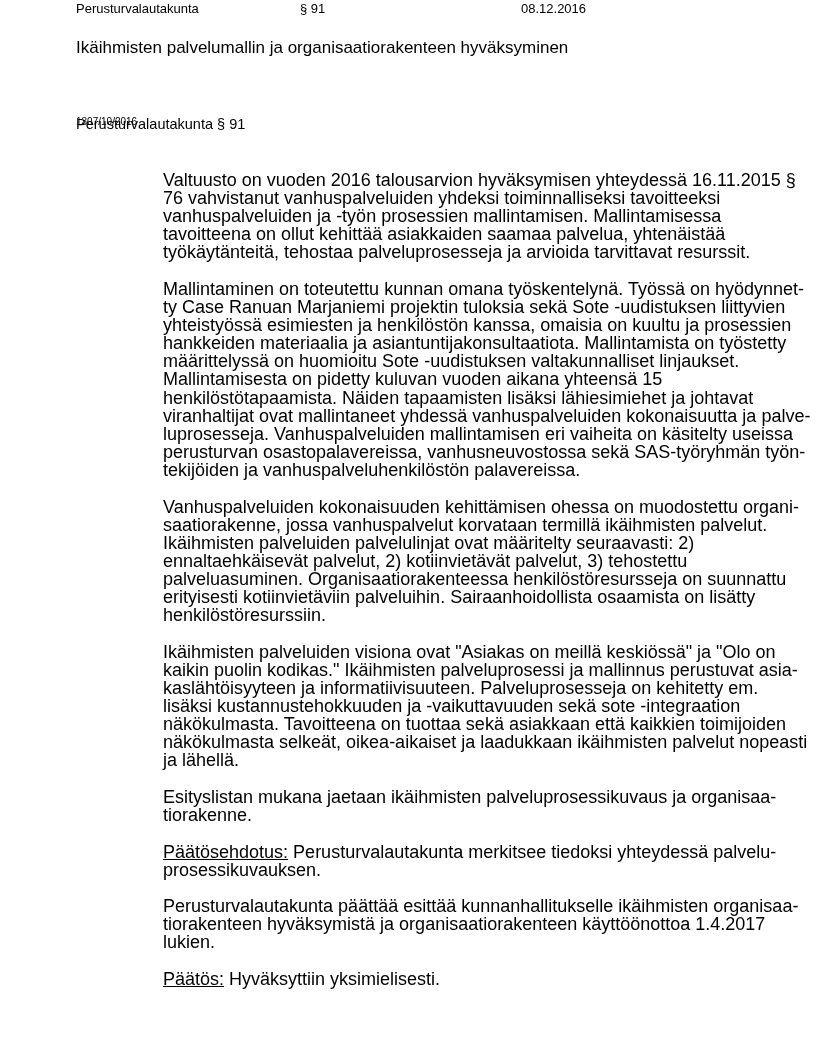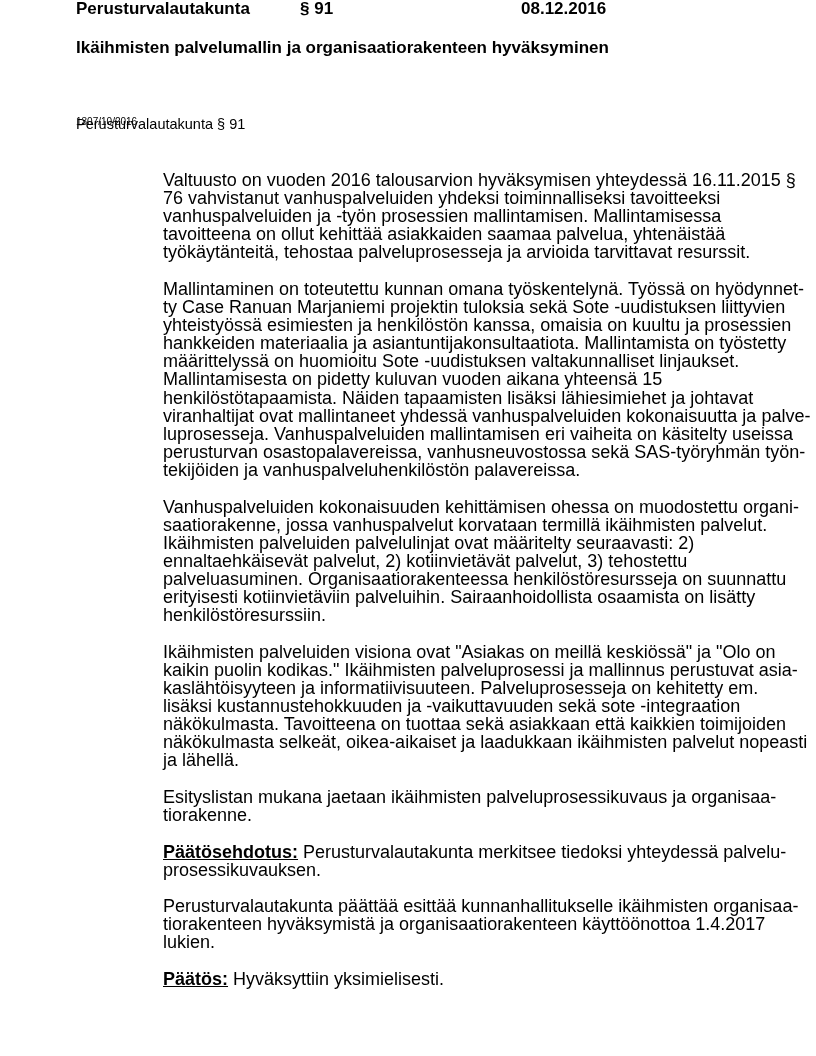--- a/index.html
+++ b/index.html
@@ -11,33 +11,32 @@
       width: 816px;
       height: 1056px;
       position: relative;
       overflow: hidden;
       font-family: "Liberation Sans", sans-serif;
       color: #000000;
     }
     .hdr {
       position: absolute;
       top: 0;
-      font-size: 17px;
+      font-size: 13px;
       line-height: 18px;
-      font-weight: bold;
     }
     .hdr-committee { left: 76px; }
     .hdr-section   { left: 300px; }
     .hdr-date      { left: 521px; text-align: center; }
     .title {
       position: absolute;
       left: 76px;
       top: 38px;
       font-size: 17px;
-      font-weight: bold;
+      font-weight: normal;
       line-height: 20px;
       margin: 0;
     }
     .ref {
       position: absolute;
       left: 76px;
       top: 77px;
       font-size: 10px;
       line-height: 18px;
       margin-top: 36px;
@@ -58,21 +57,21 @@
       line-height: 18.1px;
     }
     .para {
       margin: 0 0 18.5px 0;
     }
     .line {
       display: block;
       white-space: nowrap;
     }
     .lbl {
-      font-weight: bold;
+      font-weight: normal;
       text-decoration: underline;
     }
   </style>
 </head>
 <body>
 
 <div>
 
   <span class="hdr hdr-committee">Perusturvalautakunta</span>
   <span class="hdr hdr-section">§ 91</span>

